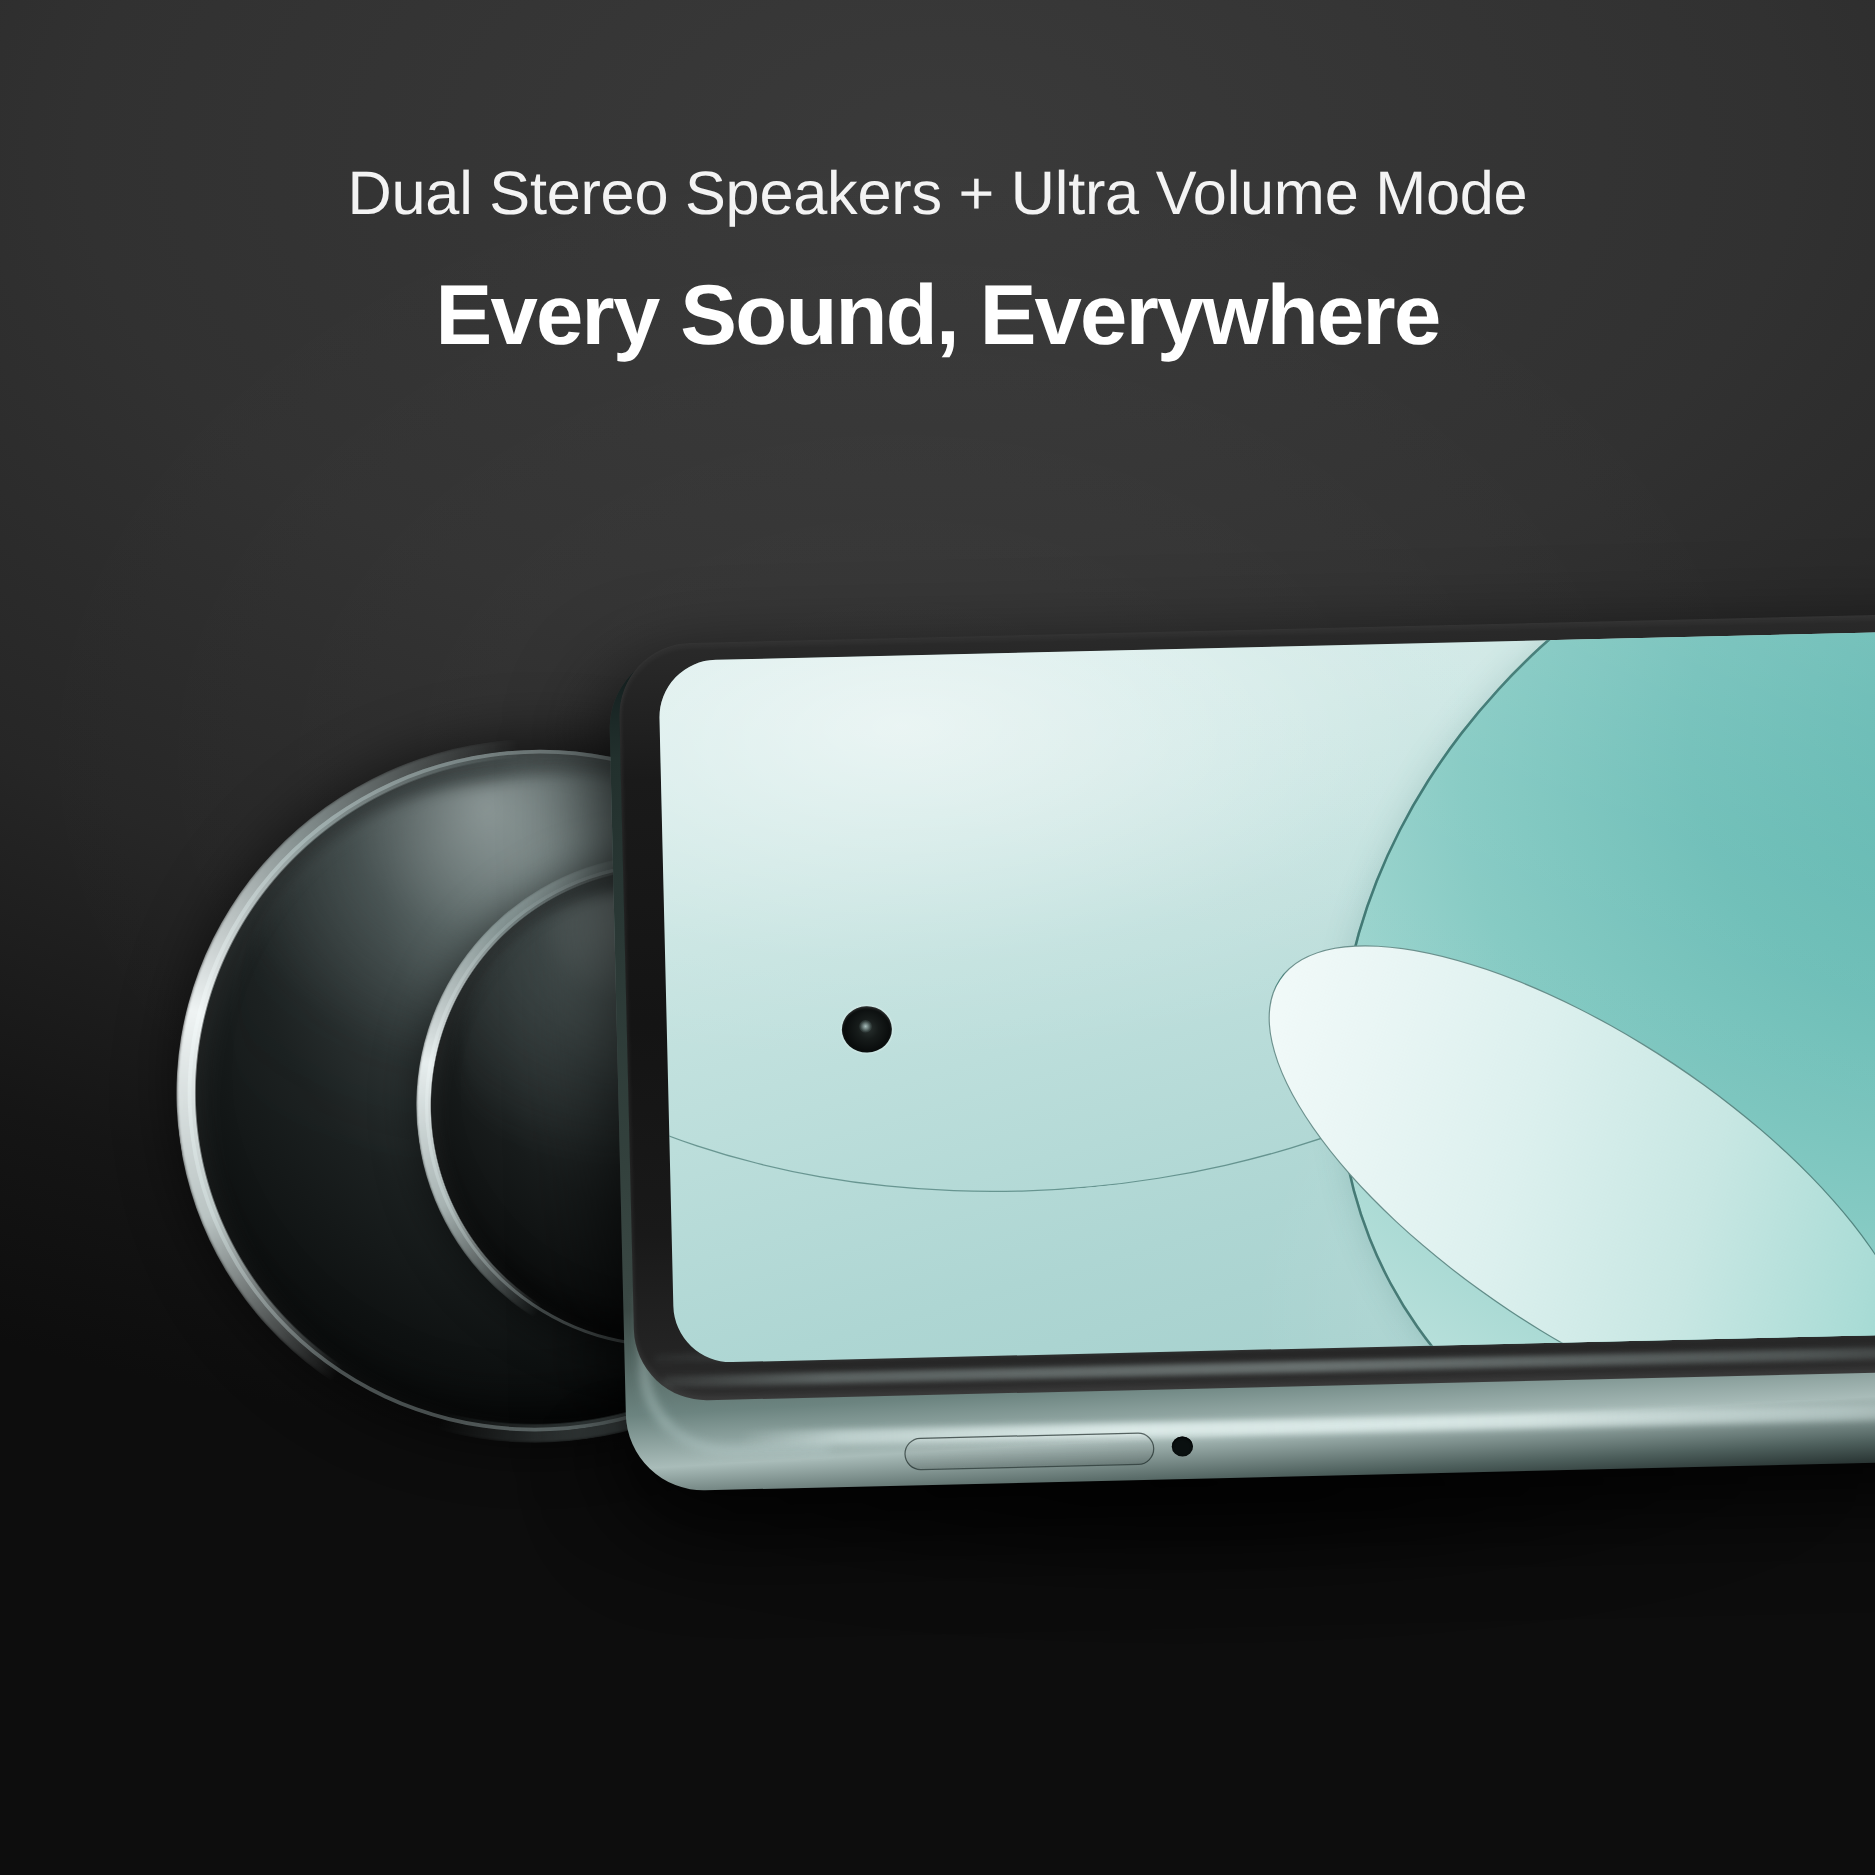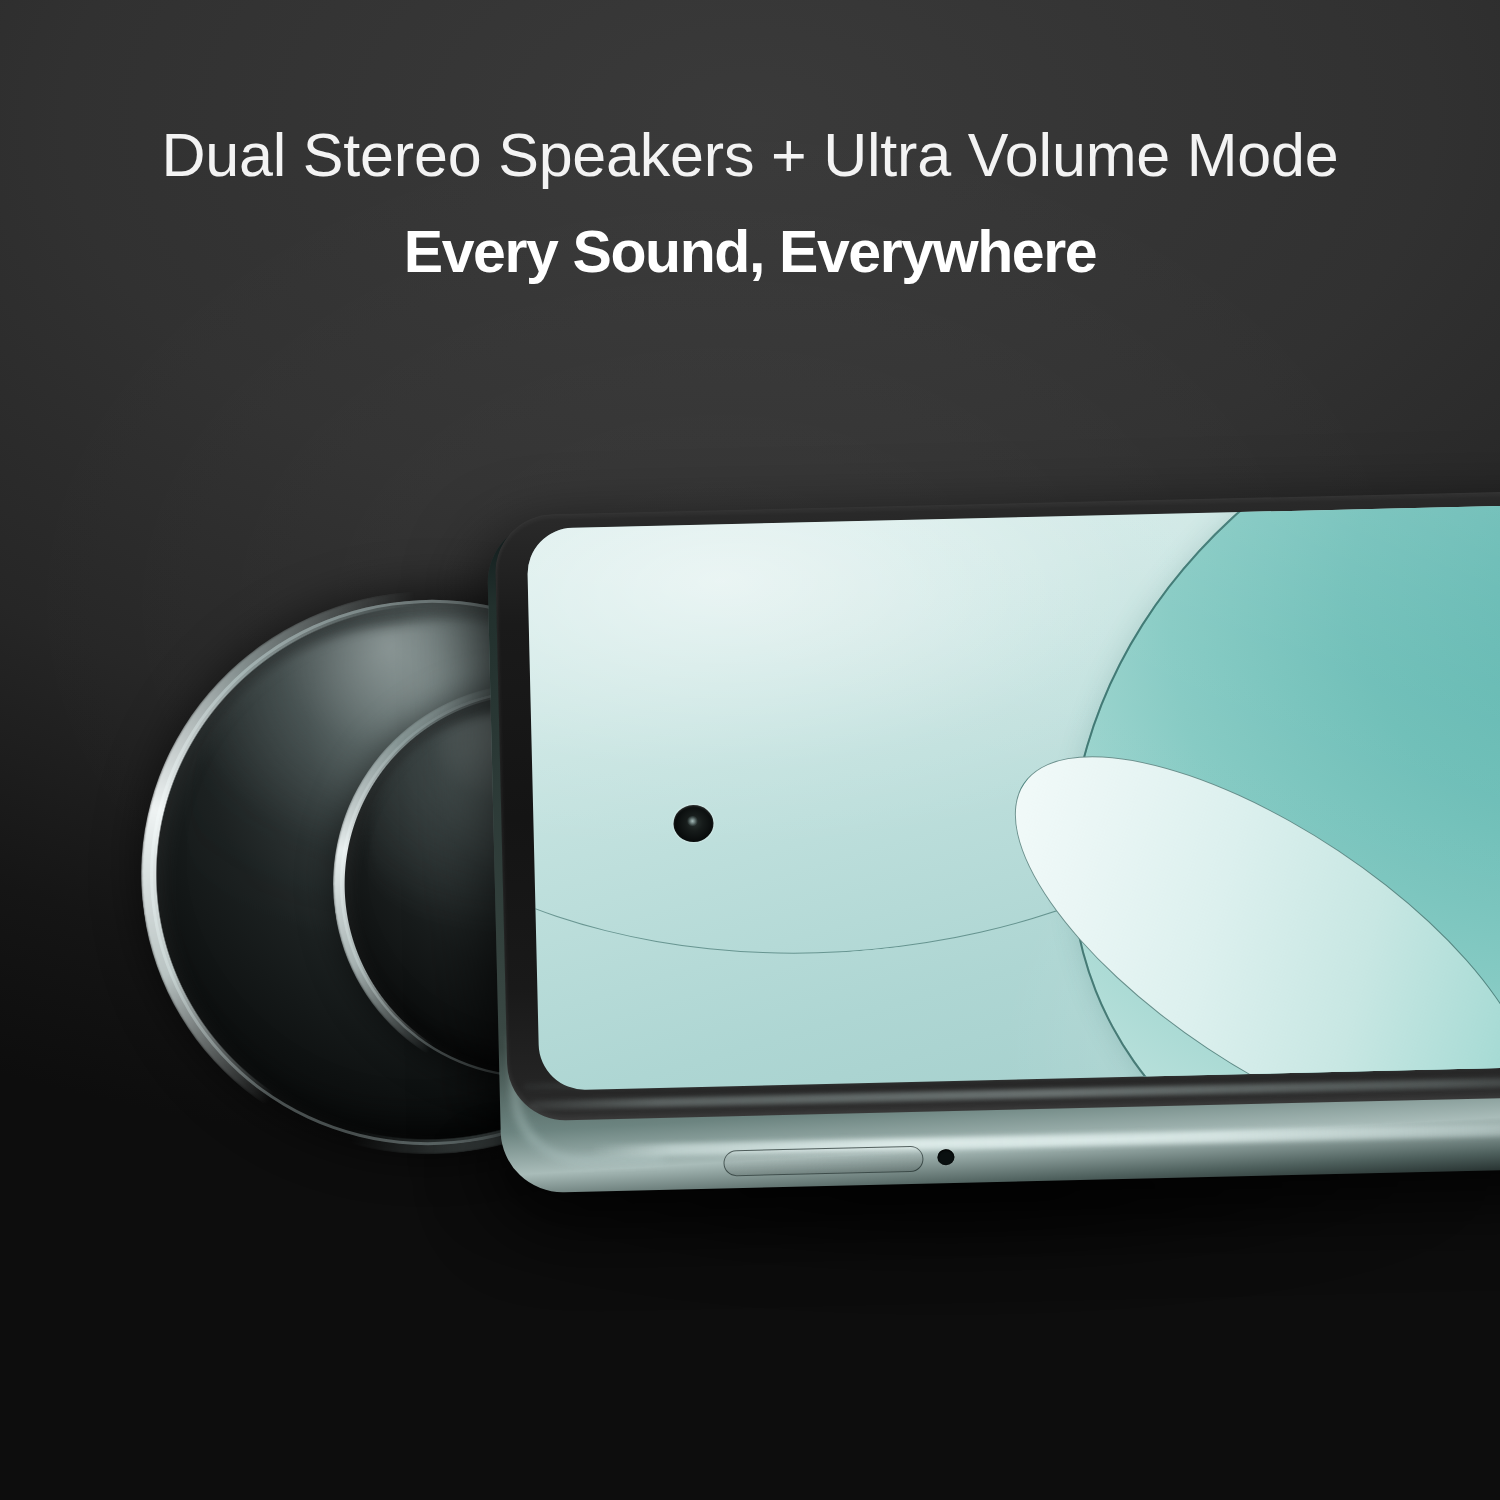--- a/index.html
+++ b/index.html
@@ -26,29 +26,29 @@
   }
 
   
   #textblock {
     position:absolute; left:0; top:118px; width:1500px;
     text-align:center;
     z-index:40;
   }
   #subtitle {
     color:#f3f3f3;
-    font-size:61px;
+    font-size:49px;
     font-weight:400;
     letter-spacing:-0.2px;
     line-height:74px;
     white-space:nowrap;
   }
   #headline {
     color:#ffffff;
-    font-size:59px;
+    font-size:68px;
     font-weight:700;
     letter-spacing:-1.4px;
     line-height:96px;
     margin-top:12px;
     white-space:nowrap;
   }
 
   
   .lens-wrap { position:absolute; z-index:10; }
 

